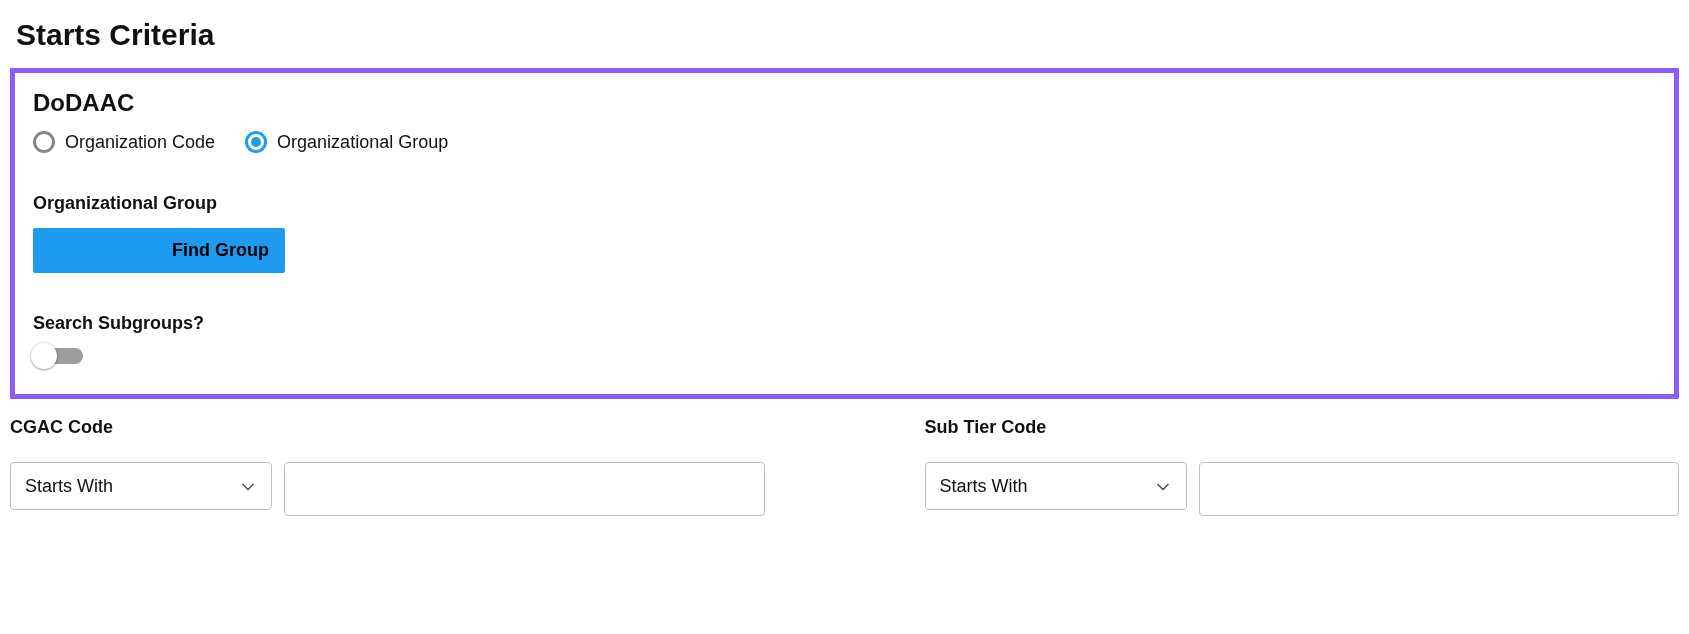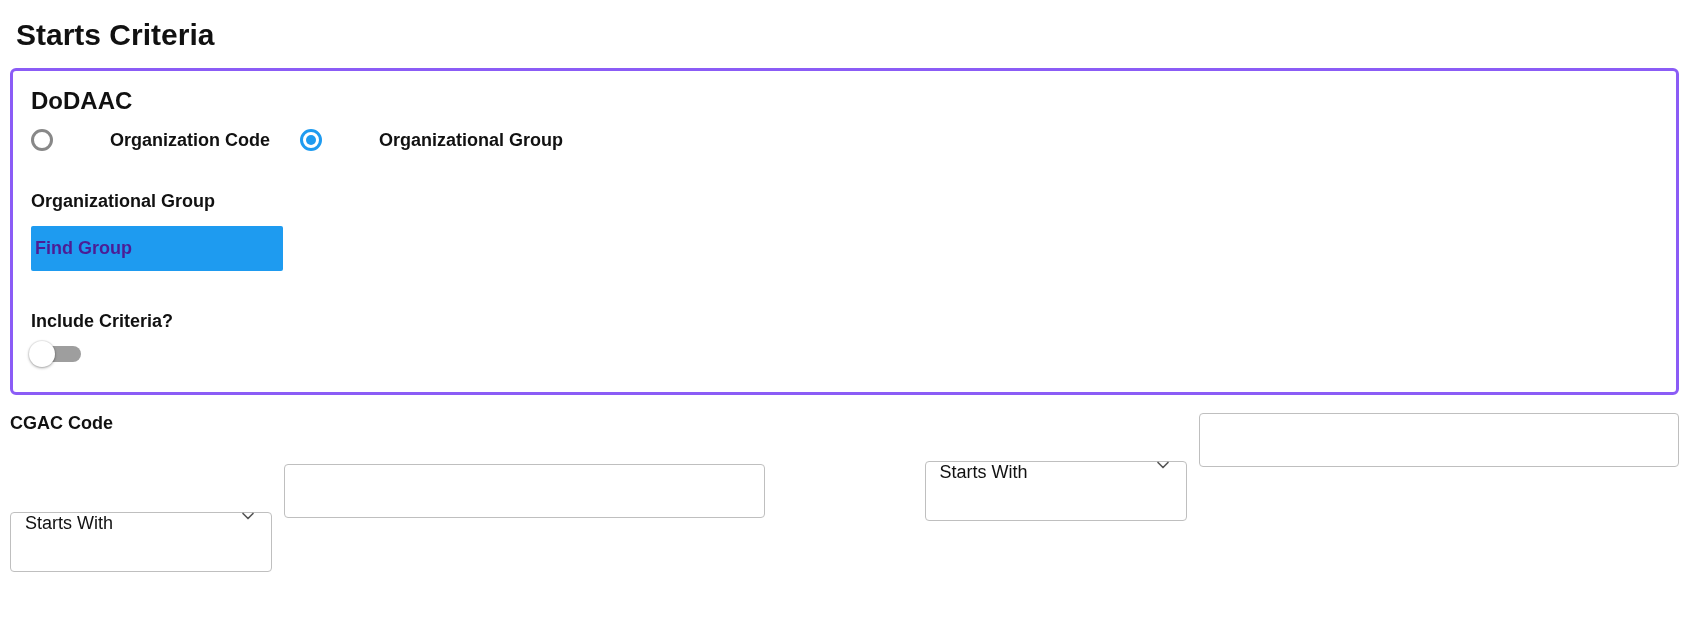--- a/index.html
+++ b/index.html
@@ -13,22 +13,22 @@
     color: #111;
     width: 1689px;
     padding: 10px;
   }
   .page-title {
     font-size: 30px;
     font-weight: 700;
     margin: 8px 0 16px 6px;
   }
   .panel {
-    border: 3px solid #8b5cf6;
-    border-radius: 6px;
+    border: 5px solid #8b5cf6;
+    border-radius: 1px;
     padding: 16px 18px 28px 18px;
     margin-bottom: 18px;
   }
   .panel-title {
     font-size: 24px;
     font-weight: 600;
     margin-bottom: 14px;
   }
   .field-label {
     font-size: 18px;
@@ -64,35 +64,34 @@
     height: 10px;
     border-radius: 50%;
     background: #1e9bf0;
     display: none;
   }
   .radio-outer.selected .radio-inner {
     display: block;
   }
   .radio-label {
     font-size: 18px;
-    font-weight: 700;
-    margin-left: 47px;
+    font-weight: 400;
   }
   .section-spacer {
     margin-bottom: 10px;
   }
   .btn-primary {
     background: #1e9bf0;
-    color: #4c1d95;
+    color: #000000;
     border: none;
     font-size: 18px;
     font-weight: 600;
-    padding: 12px 4px;
+    padding: 12px 16px;
     width: 252px;
-    text-align: left;
+    text-align: right;
     cursor: pointer;
     border-radius: 2px;
     margin-top: 4px;
     margin-bottom: 40px;
   }
   .toggle-wrap {
     margin-top: 10px;
   }
   .toggle {
     position: relative;
@@ -128,41 +127,41 @@
   .filter-col {
     flex: 1;
     max-width: 820px;
   }
   .filter-col + .filter-col {
     margin-left: 120px;
   }
   .filter-label {
     font-size: 18px;
     font-weight: 700;
-    margin-bottom: 30px;
+    margin-bottom: 24px;
   }
   .filter-controls {
     display: flex;
     gap: 12px;
   }
   .select-wrap {
     position: relative;
     width: 262px;
   }
   .select-box {
     width: 100%;
-    height: 60px;
+    height: 48px;
     border: 1px solid #bfbfbf;
     border-radius: 4px;
     background: #fff;
     font-size: 18px;
     padding: 0 44px 0 14px;
     display: flex;
-    cursor: pointer;
-    margin-top: 48px;
+    align-items: center;
+    cursor: pointer;
   }
   .chevron {
     position: absolute;
     right: 14px;
     top: 50%;
     transform: translateY(-50%);
     pointer-events: none;
   }
   .text-input {
     flex: 1;
@@ -194,21 +193,21 @@
       <span class="radio-outer selected">
         <span class="radio-inner"></span>
       </span>
       <span class="radio-label">Organizational Group</span>
     </div>
   </div>
 
   <div class="field-label section-spacer">Organizational Group</div>
   <button class="btn-primary">Find Group</button>
 
-  <div class="field-label">Include Criteria?</div>
+  <div class="field-label">Search Subgroups?</div>
   <div class="toggle-wrap">
     <div class="toggle">
       <div class="toggle-track"></div>
       <div class="toggle-knob"></div>
     </div>
   </div>
 </div>
 
 <div class="filters-row">
   <div class="filter-col">
@@ -222,20 +221,21 @@
           <svg width="20" height="20" viewBox="0 0 24 24" fill="none" stroke="#555" stroke-width="2" stroke-linecap="round" stroke-linejoin="round">
               <polyline points="6 9 12 15 18 9"></polyline>
             </svg>
         </span>
       </div>
       <input type="text" class="text-input" value="" style="">
     </div>
   </div>
 
   <div class="filter-col">
+    <div class="filter-label">Sub Tier Code</div>
     <div class="filter-controls">
       <div class="select-wrap">
         <div class="select-box">
           <span>Starts With</span>
         </div>
         <span class="chevron">
           <svg width="20" height="20" viewBox="0 0 24 24" fill="none" stroke="#555" stroke-width="2" stroke-linecap="round" stroke-linejoin="round">
               <polyline points="6 9 12 15 18 9"></polyline>
             </svg>
         </span>

